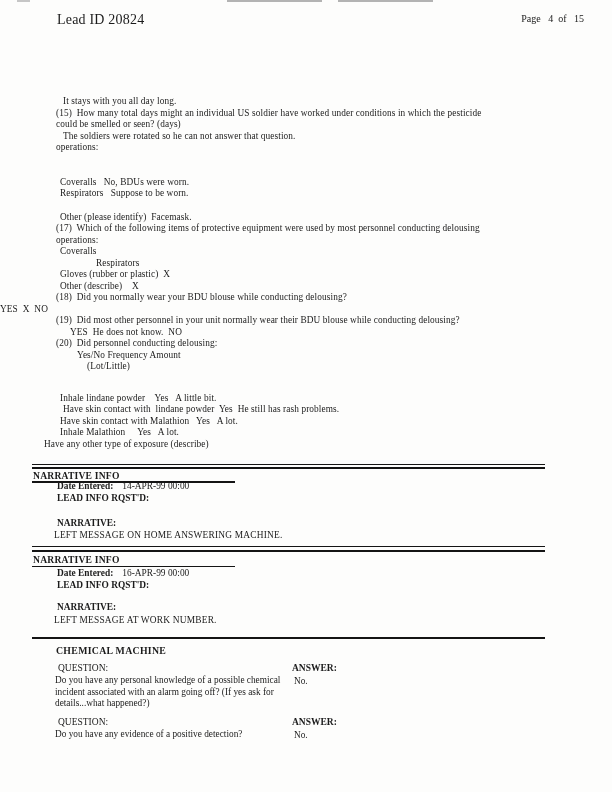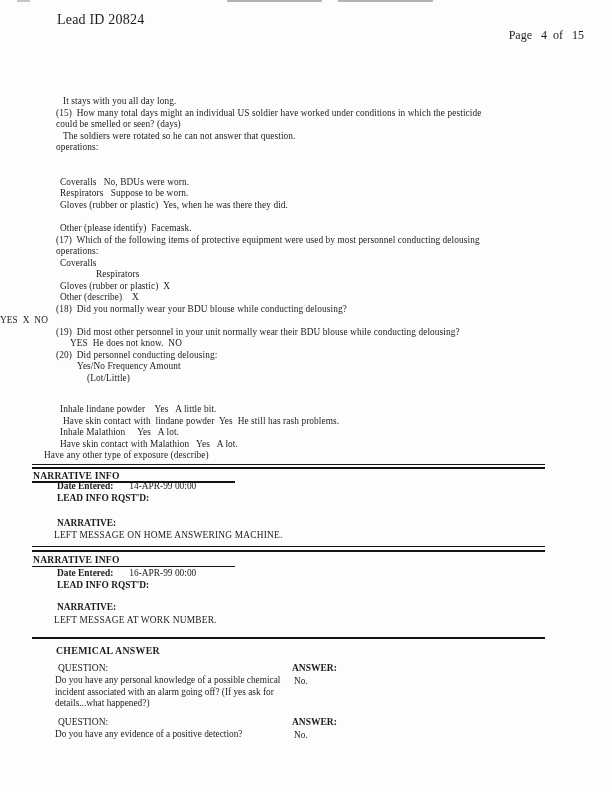--- a/index.html
+++ b/index.html
@@ -8,21 +8,21 @@
     width:612px;height:792px;
     background:#fdfdfc;
     font-family:"Liberation Serif","DejaVu Serif",serif;
     color:#1b1b1b;
     overflow:hidden;
     margin:0 auto;
   }
   .abs{position:absolute;}
   
   .lead-id{left:57px;top:12px;font-size:14px;letter-spacing:.2px;font-family:Liberation Serif, serif;}
-  .page-label{right:28px;top:28px;font-size:12px;white-space:pre;}
+  .page-label{right:28px;top:13px;font-size:10px;white-space:pre;}
   
   .art{background:#b3b3b3;}
   .art1{left:17px;top:0;width:13px;height:2px;background:#c6c6c6;}
   .art2{left:227px;top:0;width:95px;height:1.8px;}
   .art3{left:338px;top:0;width:95px;height:1.8px;}
   
   .body-text{left:0;top:96px;width:612px;font-size:9.3px;}
   .bline{height:11.5px;line-height:11.5px;white-space:pre;letter-spacing:.1px;}
   
   .rule{left:32px;width:513px;background:#141414;}
@@ -43,21 +43,21 @@
   .nb2-h{top:554px;} .nb2-date{top:568px;} .nb2-lead{top:580px;}
   .nb2-nl{top:602px;} .nb2-nt{top:615px;}
   
   .ca-heading{left:56px;top:645px;font-size:9.8px;font-weight:bold;letter-spacing:.3px;}
   .qlabel{left:58px;font-size:9.5px;font-weight:normal;}
   .alabel{left:292px;font-size:9.5px;font-weight:bold;}
   .qtext{left:55px;width:228px;font-size:9.3px;line-height:11.5px;}
   .atext{left:294px;font-size:9.3px;}
   .qa1-l{top:663px;} .qa1-q{top:675px;} .qa1-a{top:676px;}
   .qa2-l{top:717px;} .qa2-q{top:729px;} .qa2-a{top:730px;}
-  b.lbl{margin-right:16px;}
+  b.lbl{margin-right:9px;}
 </style>
 </head>
 <body>
 
 <div class="page">
 
   <div class="abs art art1"></div>
   <div class="abs art art2"></div>
   <div class="abs art art3"></div>
 
@@ -67,39 +67,38 @@
   <div class="abs body-text">
       <div class="bline" style="padding-left: 63px;">It stays with you all day long.</div>
       <div class="bline" style="padding-left: 56px;">(15)  How many total days might an individual US soldier have worked under conditions in which the pesticide</div>
       <div class="bline" style="padding-left: 56px;">could be smelled or seen? (days)</div>
       <div class="bline" style="padding-left: 63px;">The soldiers were rotated so he can not answer that question.</div>
       <div class="bline" style="padding-left: 56px;">operations:</div>
       <div class="bline" style="padding-left: 56px;"></div>
       <div class="bline" style="padding-left: 56px;"></div>
       <div class="bline" style="padding-left: 60px;">Coveralls   No, BDUs were worn.</div>
       <div class="bline" style="padding-left: 60px;">Respirators   Suppose to be worn.</div>
-      <div class="bline" style="padding-left: 60px;">Gloves (rubber or plastic)  Yes, when he was there they did.</div>
       <div class="bline" style="padding-left: 60px; margin-top: 12px;">Other (please identify)  Facemask.</div>
       <div class="bline" style="padding-left: 56px;">(17)  Which of the following items of protective equipment were used by most personnel conducting delousing</div>
       <div class="bline" style="padding-left: 56px;">operations:</div>
       <div class="bline" style="padding-left: 60px;">Coveralls</div>
       <div class="bline" style="padding-left: 96px;">Respirators</div>
       <div class="bline" style="padding-left: 60px;">Gloves (rubber or plastic)  X</div>
       <div class="bline" style="padding-left: 60px;">Other (describe)    X</div>
       <div class="bline" style="padding-left: 56px;">(18)  Did you normally wear your BDU blouse while conducting delousing?</div>
       <div class="bline" style="">YES  X  NO</div>
       <div class="bline" style="padding-left: 56px;">(19)  Did most other personnel in your unit normally wear their BDU blouse while conducting delousing?</div>
       <div class="bline" style="padding-left: 70px;">YES  He does not know.  NO</div>
       <div class="bline" style="padding-left: 56px;">(20)  Did personnel conducting delousing:</div>
       <div class="bline" style="padding-left: 77px;">Yes/No Frequency Amount</div>
       <div class="bline" style="padding-left: 87px;">(Lot/Little)</div>
       <div class="bline" style="padding-left: 60px; margin-top: 20px;">Inhale lindane powder    Yes   A little bit.</div>
       <div class="bline" style="padding-left: 63px;">Have skin contact with  lindane powder  Yes  He still has rash problems.</div>
+      <div class="bline" style="padding-left: 60px;">Have skin contact with Malathion   Yes   A lot.</div>
       <div class="bline" style="padding-left: 60px;">Inhale Malathion     Yes   A lot.</div>
-      <div class="bline" style="padding-left: 60px;">Have skin contact with Malathion   Yes   A lot.</div>
       <div class="bline" style="padding-left: 44px;">Have any other type of exposure (describe)</div>
     </div>
 
   <div class="abs rule r1a"></div>
   <div class="abs rule r1b"></div>
   <div class="abs rule u1"></div>
   <div class="abs rule r2a"></div>
   <div class="abs rule r2b"></div>
   <div class="abs rule u2"></div>
   <div class="abs rule r3"></div>
@@ -121,21 +120,21 @@
     <b class="lbl">Date Entered:</b><span>16-APR-99 00:00</span>
   </div>
   <div class="abs nrow nb2-lead">
     <b>LEAD INFO RQST'D:</b>
   </div>
   <div class="abs nrow nb2-nl">
     <b>NARRATIVE:</b>
   </div>
   <div class="abs ntext nb2-nt">LEFT MESSAGE AT WORK NUMBER.</div>
 
-  <div class="abs ca-heading">CHEMICAL ANSWER</div>
+  <div class="abs ca-heading">CHEMICAL MACHINE</div>
 
   <div class="abs qlabel qa1-l">QUESTION:</div>
   <div class="abs alabel qa1-l">ANSWER:</div>
   <div class="abs qtext qa1-q">Do you have any personal knowledge of a possible chemical incident associated with an alarm going off? (If yes ask for details...what happened?)</div>
   <div class="abs atext qa1-a">No.</div>
 
   <div class="abs qlabel qa2-l">QUESTION:</div>
   <div class="abs alabel qa2-l">ANSWER:</div>
   <div class="abs qtext qa2-q">Do you have any evidence of a positive detection?</div>
   <div class="abs atext qa2-a">No.</div>

